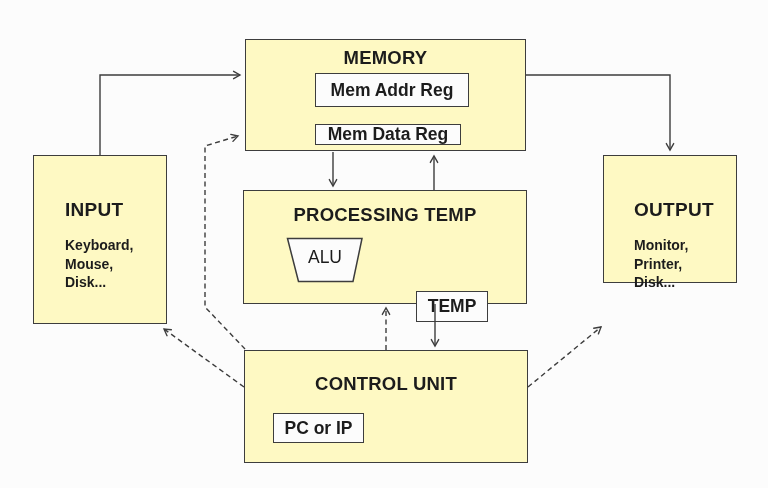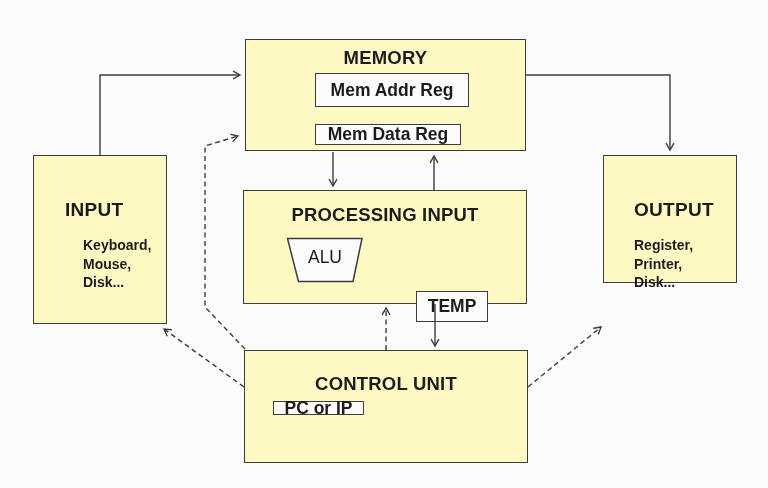--- a/index.html
+++ b/index.html
@@ -83,53 +83,53 @@
     <div class="box-title" style="top:7px;">MEMORY</div>
     <div class="reg" style="left:69px; top:33px; width:154px; height:34px;">
       <span>Mem Addr Reg</span>
     </div>
     <div class="reg" style="left:69px; top:72px; width:146px; height:21px;margin-top:12px;">
       <span>Mem Data Reg</span>
     </div>
   </div>
 
   <div class="box" style="left:243px; top:190px; width:284px; height:114px;">
-    <div class="box-title" style="top:13px;">PROCESSING INPUT</div>
+    <div class="box-title" style="top:13px;">PROCESSING TEMP</div>
     <div class="reg" style="left:172px; top:52px; width:72px; height:31px;margin-top:48px;">
       <span>TEMP</span>
     </div>
   </div>
 
   <div class="alu-wrap">
     <svg width="78" height="46" viewBox="0 0 78 46">
       <polygon points="1.5,1.5 76,1.5 67,44.5 12.5,44.5" fill="#fcfcfc" stroke="#3d3d3d" stroke-width="1.5"></polygon>
     </svg>
     <div class="alu-label">ALU</div>
   </div>
 
   <div class="box" style="left:244px; top:350px; width:284px; height:113px;">
     <div class="box-title" style="top:22px;">CONTROL UNIT</div>
-    <div class="reg" style="left:28px; top:50px; width:91px; height:14px;text-align:right;">
+    <div class="reg" style="left:28px; top:62px; width:91px; height:30px;text-align:right;">
       <span>PC or IP</span>
     </div>
   </div>
 
   <div class="box" style="left:33px; top:155px; width:134px; height:169px;">
     <div class="io-title" style="left:31px; top:43px;">INPUT</div>
-    <div class="io-devices" style="left:49px; top:80px;">
+    <div class="io-devices" style="left:31px; top:80px;">
       <div>Keyboard,</div>
       <div>Mouse,</div>
       <div>Disk...</div>
     </div>
   </div>
 
   <div class="box" style="left:603px; top:155px; width:134px; height:128px;">
     <div class="io-title" style="left:30px; top:43px;">OUTPUT</div>
     <div class="io-devices" style="left:30px; top:80px;">
-      <div>Register,</div>
+      <div>Monitor,</div>
       <div>Printer,</div>
       <div>Disk...</div>
     </div>
   </div>
 
   <svg class="wires" width="768" height="488" viewBox="0 0 768 488">
     <defs>
       <marker id="ah" viewBox="0 0 12 12" refX="9" refY="6" markerWidth="11" markerHeight="11" markerUnits="userSpaceOnUse" orient="auto">
         <path d="M2,2 L9,6 L2,10" fill="none" stroke="#3d3d3d" stroke-width="1.5" stroke-linecap="round"></path>
       </marker>

